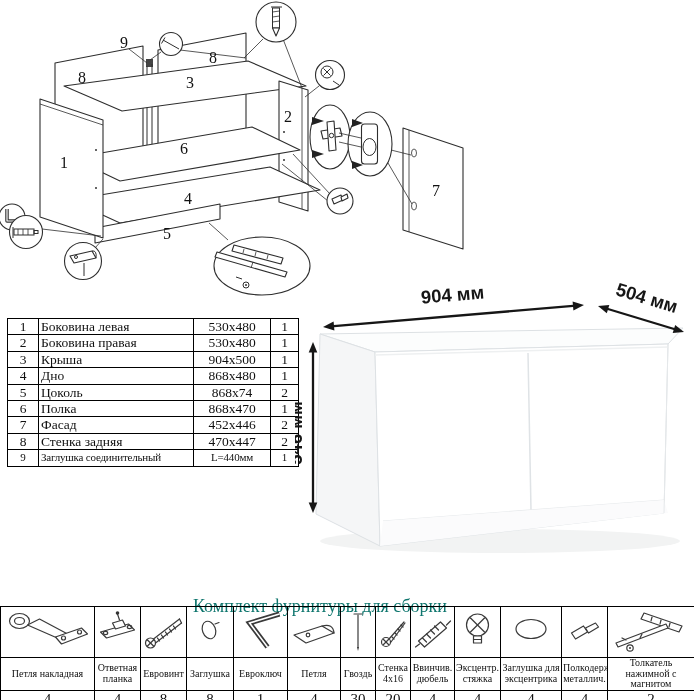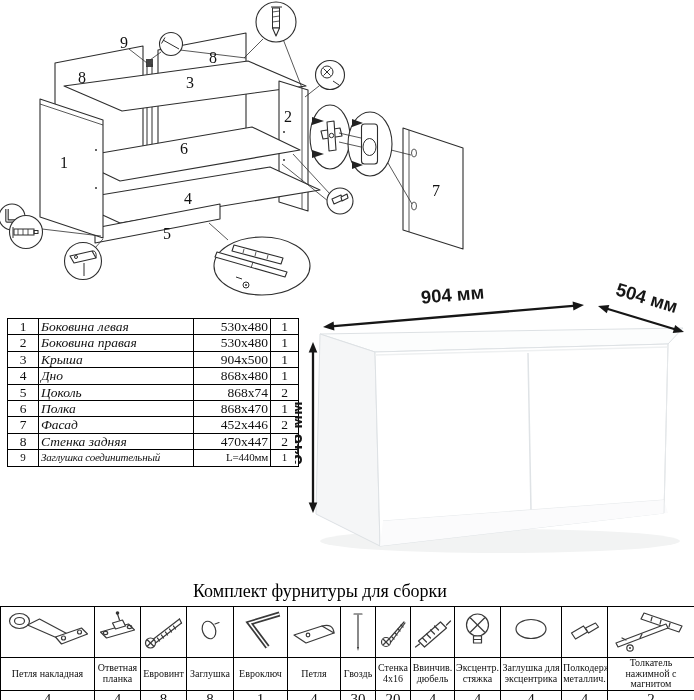--- a/index.html
+++ b/index.html
@@ -13,33 +13,33 @@
   .thin{stroke:#2e2e2e;stroke-width:.8;fill:none;}
   .blk{fill:#222;stroke:none;}
   .num{font-size:16px;fill:#111;font-family:"Liberation Serif",serif;text-anchor:middle;}
   .callout{fill:#fff;stroke:#2e2e2e;stroke-width:1.1;}
 
   
   table.parts{position:absolute;left:7px;top:318px;border-collapse:collapse;table-layout:fixed;width:271px;}
   table.parts td{border:1px solid #000;padding:0 2px;font-size:13.5px;line-height:1;height:15.4px;
                  overflow:hidden;white-space:nowrap;}
   .c-num{width:26px;text-align:center;}
-  .c-name{width:150px;padding-left:4px;font-style:italic;}
-  .c-size{width:72px;text-align:right;margin-top:47px;}
+  .c-name{width:150px;padding-left:4px;}
+  .c-size{width:72px;text-align:center;margin-top:47px;}
   .c-qty{width:23px;text-align:center;}
   tr.small td{font-size:11px;letter-spacing:-.2px;}
 
   
   svg.cabinet{position:absolute;left:295px;top:283px;}
   .dim{font-family:"Liberation Sans",sans-serif;font-weight:bold;font-size:18.5px;fill:#161616;text-anchor:middle;}
   .dimline{stroke:#161616;stroke-width:2.3;fill:none;}
   .dimhead{fill:#161616;stroke:none;}
 
   
-  .hw-title{position:absolute;left:0;top:581px;width:640px;text-align:center;font-size:18px;color:#000000;}
+  .hw-title{position:absolute;left:0;top:596px;width:640px;text-align:center;font-size:18px;color:#0f766e;}
   table.hw{position:absolute;left:0;top:606px;border-collapse:collapse;table-layout:fixed;width:694px;}
   table.hw td{border:1px solid #000;padding:0;text-align:center;vertical-align:middle;overflow:hidden;}
   tr.hw-icons td{height:48px;}
   tr.hw-names td{height:21px;font-size:10px;line-height:1.05;padding:0 1px;}
   tr.hw-qty td{height:16px;font-size:15px;}
   .ic{stroke:#3a3a3a;stroke-width:1.2;fill:none;stroke-linejoin:round;stroke-linecap:round;}
   .icf{fill:#fff;stroke:#3a3a3a;stroke-width:1.2;stroke-linejoin:round;}
   .icb{fill:#333;stroke:none;}
 </style>
 </head>

